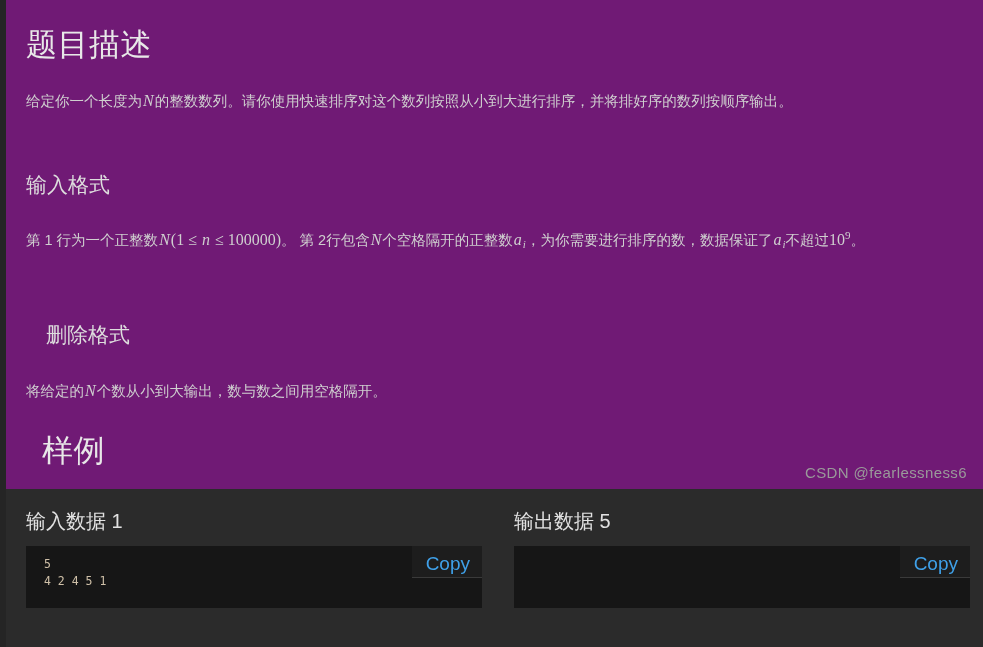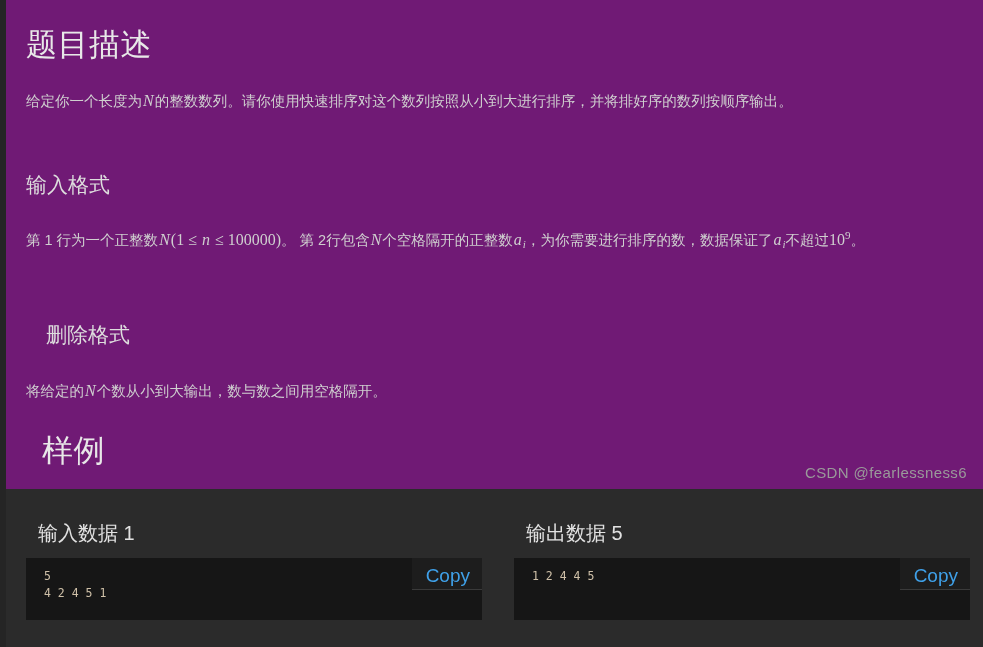--- a/index.html
+++ b/index.html
@@ -42,21 +42,21 @@
   }
   h2.doc-h2 {
     margin: 0;
     padding: 0;
     font-size: 21px;
     font-weight: 400;
     line-height: 1.3;
     color: #dddddd;
   }
   h3.doc-h3 {
-    margin: 12px;
+    margin: 0;
     padding: 0;
     font-size: 20px;
     font-weight: 400;
     line-height: 1.3;
     color: #e2e2e2;
   }
   p.doc-p {
     margin: 0;
     padding: 0;
     font-size: 14.5px;
@@ -175,21 +175,20 @@
       <div class="codebox">
         <pre>5
 4 2 4 5 1</pre>
         <span class="copy-btn">Copy</span>
       </div>
     </div>
 
     <div class="sample-col">
       <h3 class="doc-h3">输出数据 5</h3>
       <div class="codebox">
-        <pre>1 2 4 4 5</pre>
         <span class="copy-btn">Copy</span>
       </div>
     </div>
 
   </div>
 
   <div id="watermark">CSDN @fearlessness6</div>
 
 </div>
 

